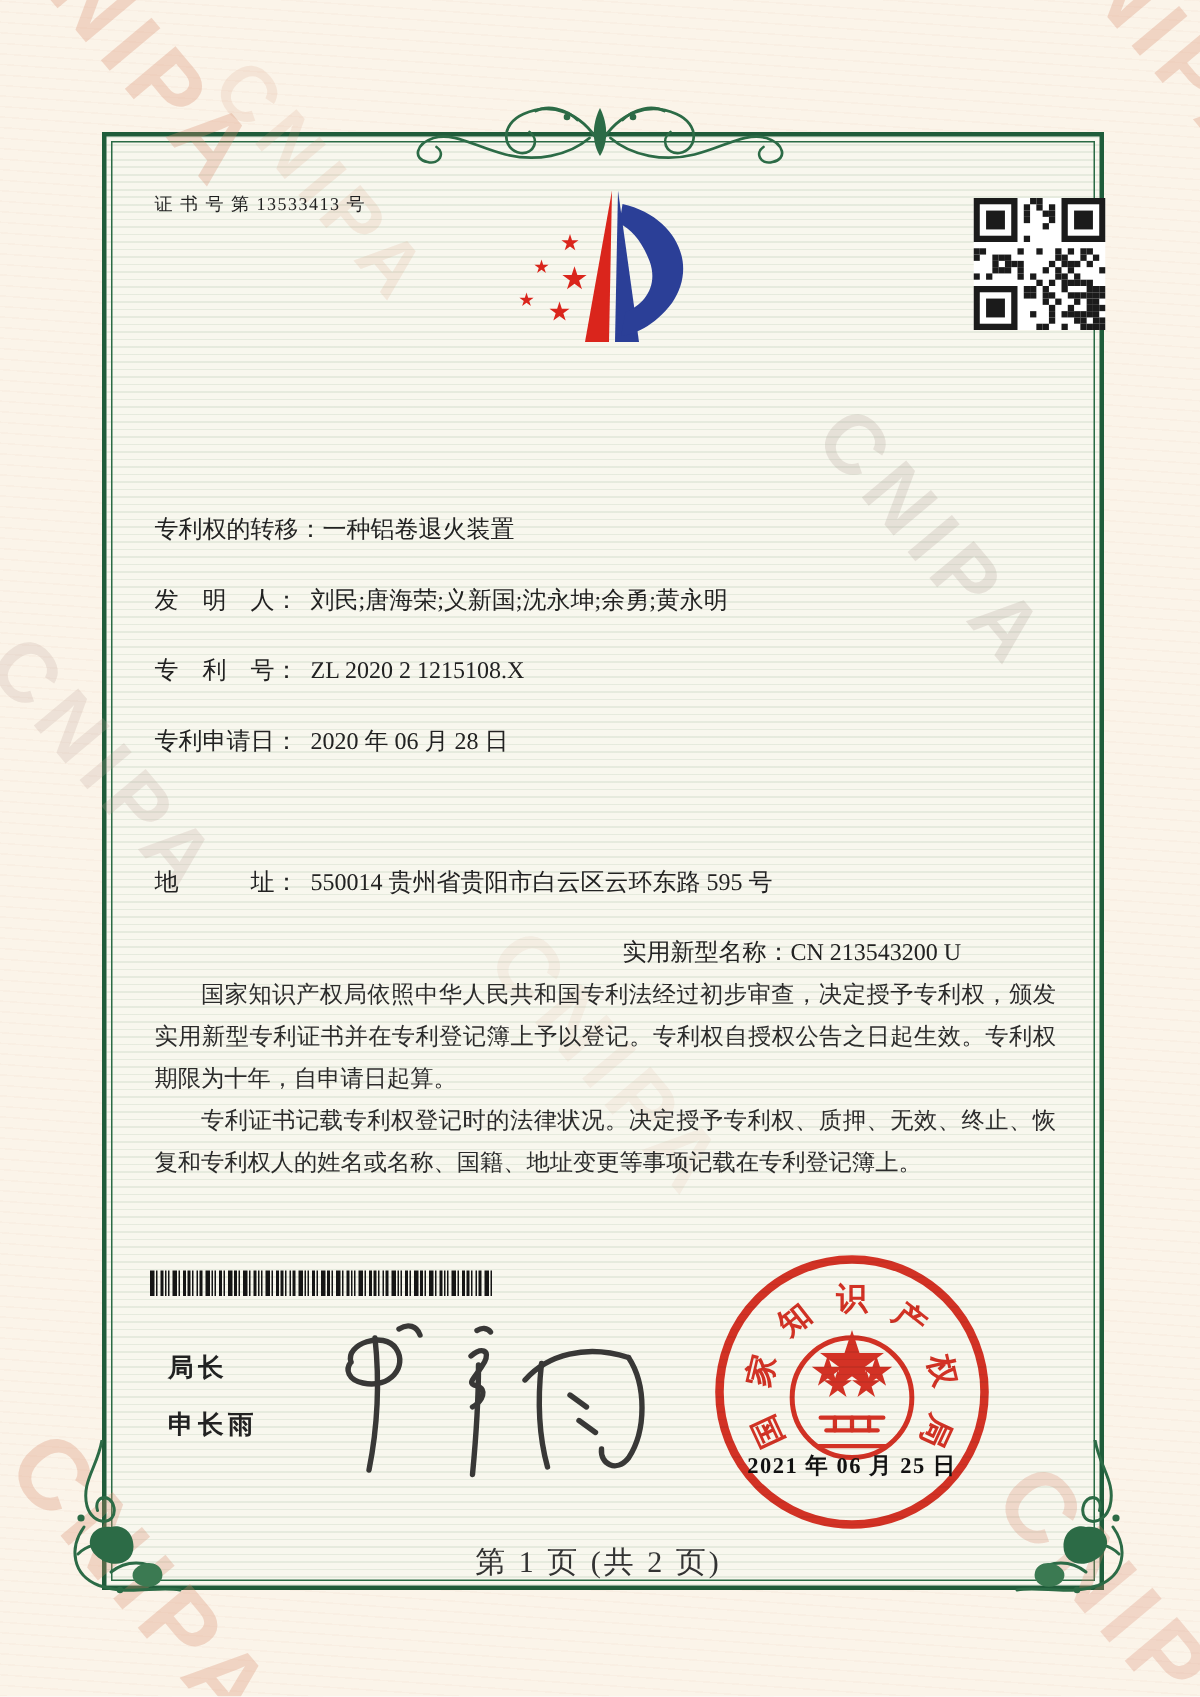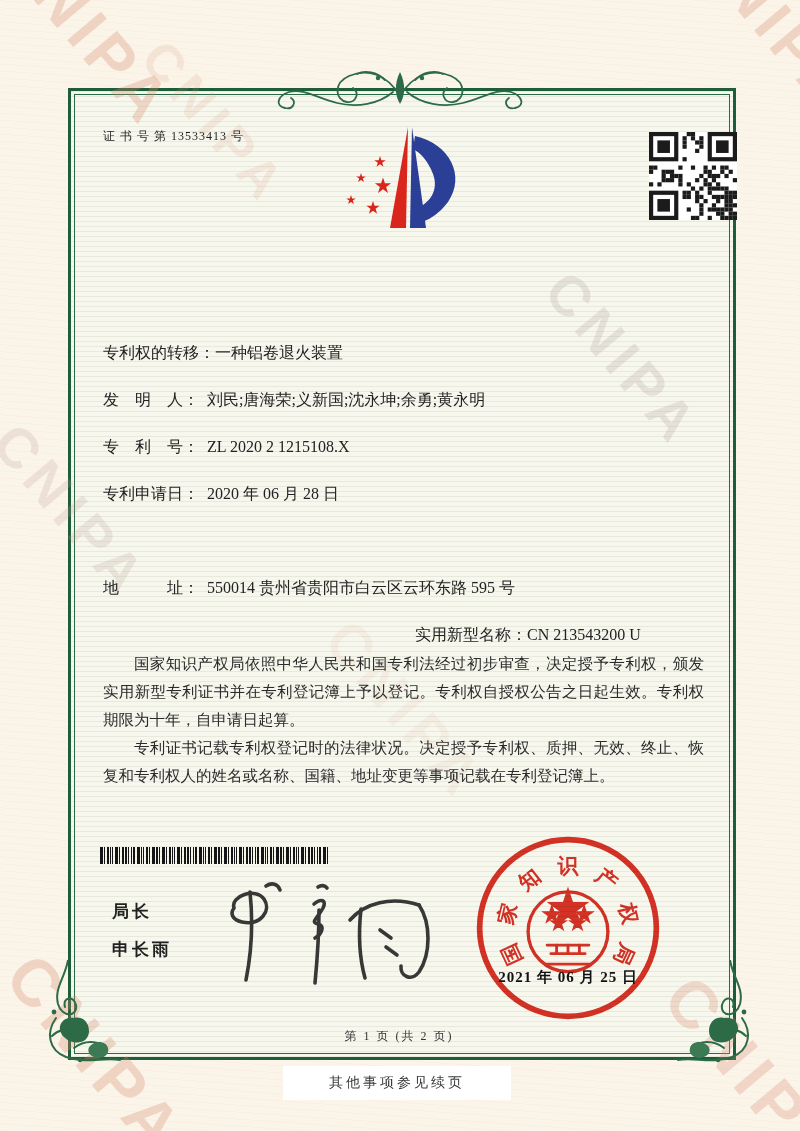--- a/index.html
+++ b/index.html
@@ -31,21 +31,21 @@
   .pair2{position:absolute; left:312px; top:0;}
   .paras{left:103px; top:650px; width:601px; font-size:15.5px; line-height:28px; text-align:justify; color:#2b2b2b;}
   .paras p{margin:0; text-indent:2em;}
   .barcode{left:100px; top:847px; width:232px; height:17px;}
   .boss{font-family:"Liberation Sans", sans-serif; font-weight:700; font-size:17px; letter-spacing:3px; color:#222;}
   .boss-title{left:112px; top:900px;}
   .boss-name{left:112px; top:938px;}
   .sig{left:222px; top:878px;}
   .seal{left:473px; top:833px; width:190px; height:190px; mix-blend-mode:multiply; opacity:.95;}
   .seal-date{left:473px; top:968px; width:190px; text-align:center; font-size:15px; font-weight:700; letter-spacing:1px; color:#121212; z-index:4;}
-  .page-note{left:68px; top:1028px; width:662px; text-align:center; font-size:12px; letter-spacing:2px; color:#333;}
+  .page-note{left:68px; top:1028px; width:662px; text-align:center; font-size:20px; letter-spacing:2px; color:#333;}
   .footer-note{left:283px; top:1066px; width:228px; height:34px; line-height:34px; background:#ffffff; text-align:center; font-size:14px; letter-spacing:3px; color:#3a3a3a; z-index:2;}
   .seal-char{font-size:22px; font-weight:700; fill:#d7281b; font-family:"Liberation Serif", serif;}
   svg{display:block;}
 </style>
 </head>
 <body>
 
 <div class="page">
 
   <span class="watermark" style="left:-28px; top:-8px; font-size:64px; color:rgba(214,138,110,.30);">CNIPA</span>
@@ -391,15 +391,14 @@
         <path d="M82,127 h36"></path>
         <path d="M76,138 h48"></path>
         <path d="M88,118 v9 M100,118 v9 M112,118 v9"></path>
       </g>
     </g>
   </svg>
   <div class="content seal-date">2021 年 06 月 25 日</div>
 
   <div class="content page-note">第 1 页 (共 2 页)</div>
 
-  <div class="content footer-note">其他事项参见续页</div>
 
 </div>
 
 </body></html>

